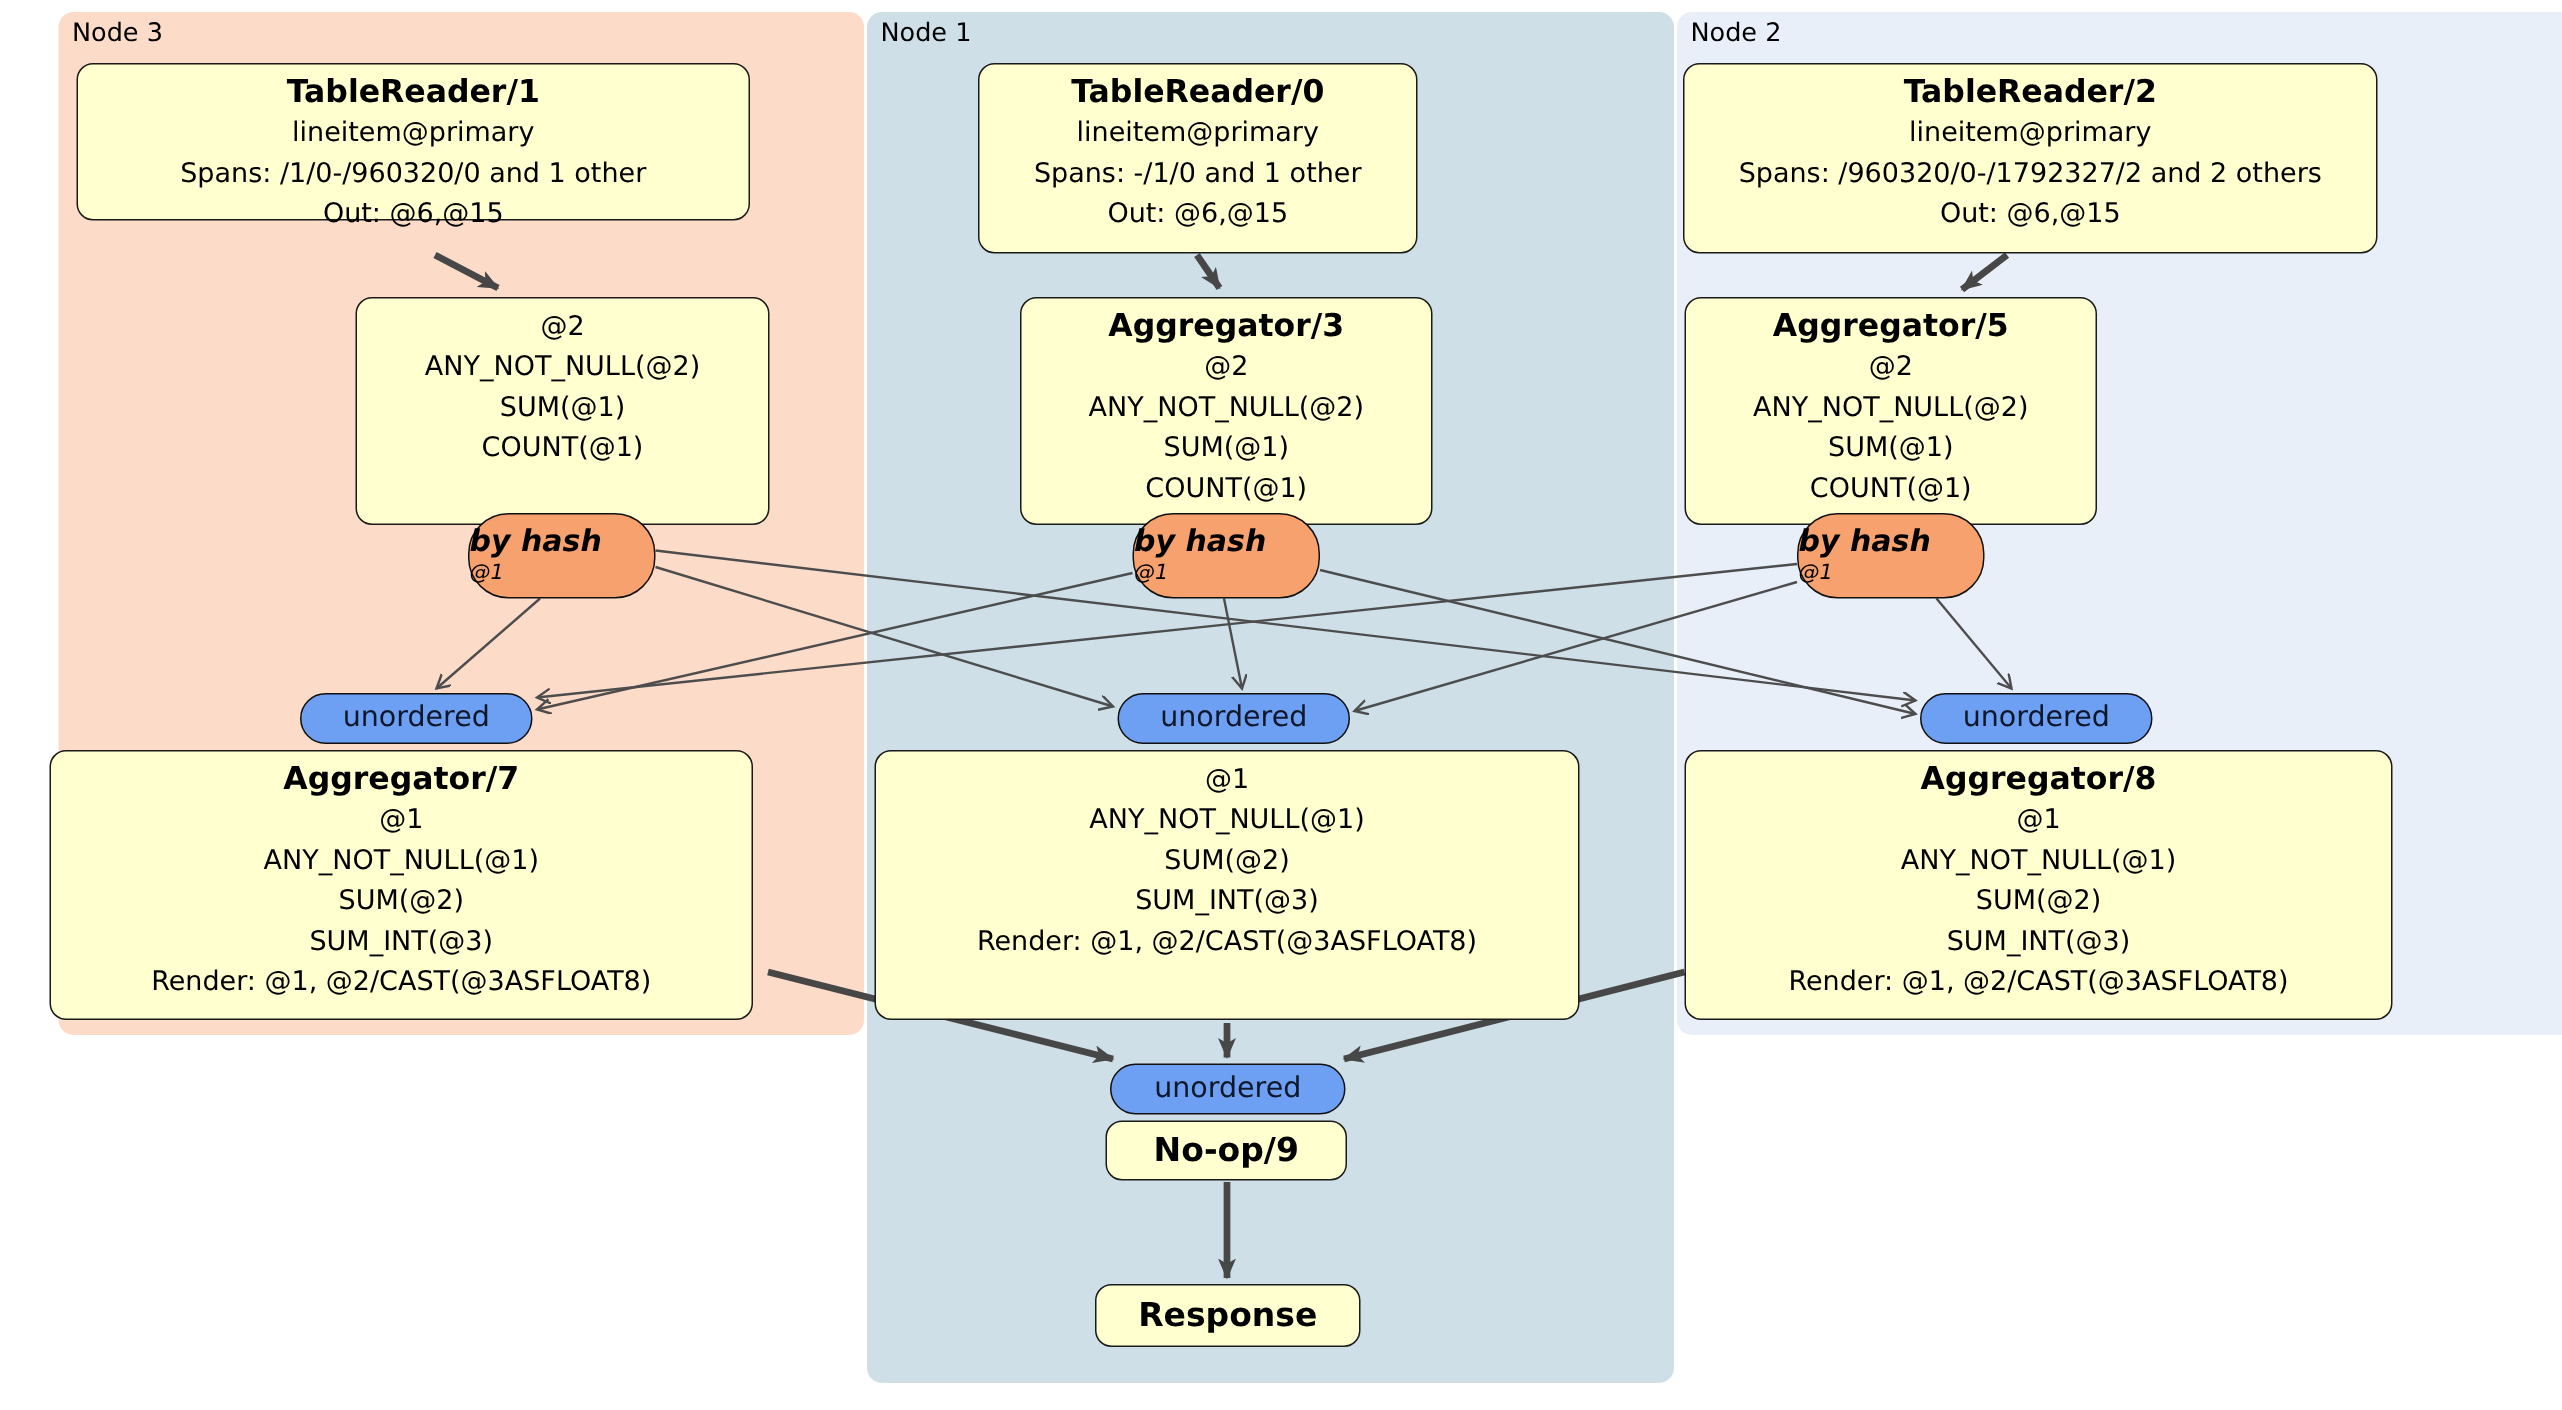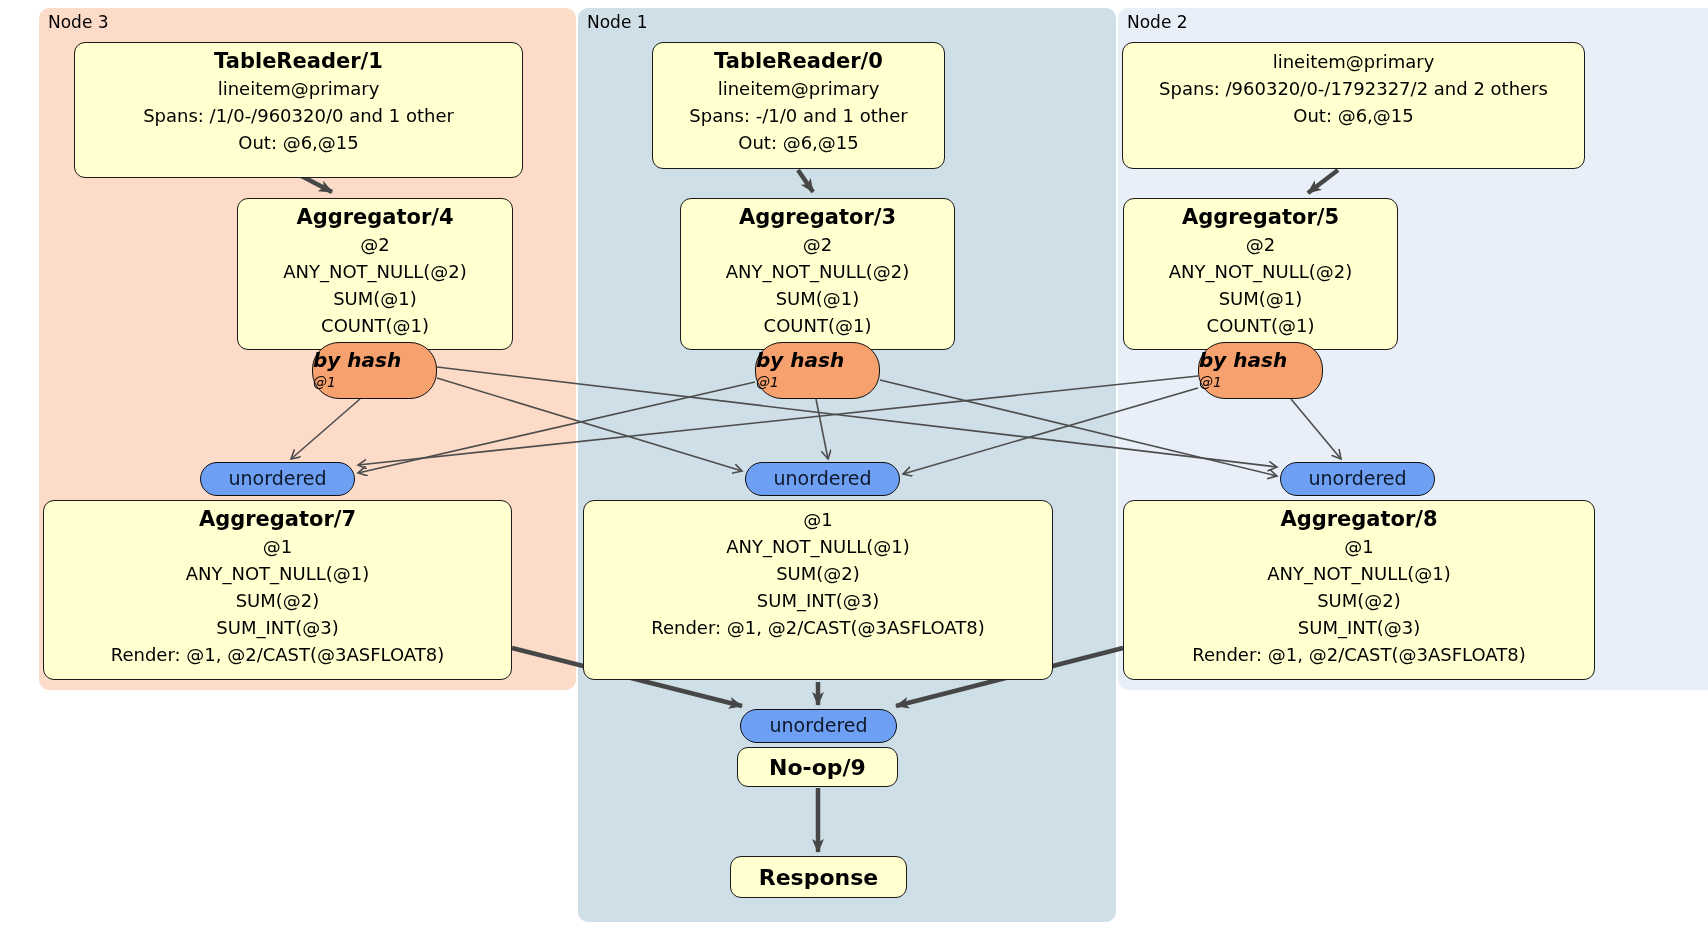--- a/index.html
+++ b/index.html
@@ -64,59 +64,59 @@
       <line x1="360" y1="399" x2="291" y2="459" class="edge-thin" marker-end="url(#ah-thin)"></line>
       <line x1="437" y1="378" x2="742" y2="471" class="edge-thin" marker-end="url(#ah-thin)"></line>
       <line x1="437" y1="367" x2="1277" y2="467" class="edge-thin" marker-end="url(#ah-thin)"></line>
       <line x1="755" y1="382" x2="358" y2="473" class="edge-thin" marker-end="url(#ah-thin)"></line>
       <line x1="816" y1="399" x2="828" y2="459" class="edge-thin" marker-end="url(#ah-thin)"></line>
       <line x1="880" y1="380" x2="1277" y2="476" class="edge-thin" marker-end="url(#ah-thin)"></line>
       <line x1="1198" y1="376" x2="358" y2="465" class="edge-thin" marker-end="url(#ah-thin)"></line>
       <line x1="1198" y1="388" x2="903" y2="474" class="edge-thin" marker-end="url(#ah-thin)"></line>
       <line x1="1291" y1="399" x2="1341" y2="459" class="edge-thin" marker-end="url(#ah-thin)"></line>
     </svg>
-    <div class="proc" style="left: 74px; top: 42px; width: 449px; height: 136px;">
+    <div class="proc" style="left: 51px; top: 42px; width: 449px; height: 105px;">
       <div class="proc-title">TableReader/1</div>
       <div class="proc-line">lineitem@primary</div>
       <div class="proc-line">Spans: /1/0-/960320/0 and 1 other</div>
       <div class="proc-line">Out: @6,@15</div>
     </div>
     <div class="proc" style="left: 652px; top: 42px; width: 293px; height: 127px;">
       <div class="proc-title">TableReader/0</div>
       <div class="proc-line">lineitem@primary</div>
       <div class="proc-line">Spans: -/1/0 and 1 other</div>
       <div class="proc-line">Out: @6,@15</div>
     </div>
     <div class="proc" style="left: 1122px; top: 42px; width: 463px; height: 127px;">
+      <div class="proc-title">TableReader/2</div>
       <div class="proc-line">lineitem@primary</div>
       <div class="proc-line">Spans: /960320/0-/1792327/2 and 2 others</div>
       <div class="proc-line">Out: @6,@15</div>
     </div>
     <div class="proc" style="left: 237px; top: 198px; width: 276px; height: 152px;">
-      <div class="proc-title">Aggregator/4</div>
       <div class="proc-line">@2</div>
       <div class="proc-line">ANY_NOT_NULL(@2)</div>
       <div class="proc-line">SUM(@1)</div>
       <div class="proc-line">COUNT(@1)</div>
     </div>
     <div class="proc" style="left: 680px; top: 198px; width: 275px; height: 152px;">
       <div class="proc-title">Aggregator/3</div>
       <div class="proc-line">@2</div>
       <div class="proc-line">ANY_NOT_NULL(@2)</div>
       <div class="proc-line">SUM(@1)</div>
       <div class="proc-line">COUNT(@1)</div>
     </div>
     <div class="proc" style="left: 1123px; top: 198px; width: 275px; height: 152px;">
       <div class="proc-title">Aggregator/5</div>
       <div class="proc-line">@2</div>
       <div class="proc-line">ANY_NOT_NULL(@2)</div>
       <div class="proc-line">SUM(@1)</div>
       <div class="proc-line">COUNT(@1)</div>
     </div>
-    <div class="proc" style="left: 43px; top: 500px; width: 469px; height: 180px;">
+    <div class="proc" style="left: 33px; top: 500px; width: 469px; height: 180px;">
       <div class="proc-title">Aggregator/7</div>
       <div class="proc-line">@1</div>
       <div class="proc-line">ANY_NOT_NULL(@1)</div>
       <div class="proc-line">SUM(@2)</div>
       <div class="proc-line">SUM_INT(@3)</div>
       <div class="proc-line">Render: @1, @2/CAST(@3ASFLOAT8)</div>
     </div>
     <div class="proc" style="left: 583px; top: 500px; width: 470px; height: 180px;">
       <div class="proc-line">@1</div>
       <div class="proc-line">ANY_NOT_NULL(@1)</div>

